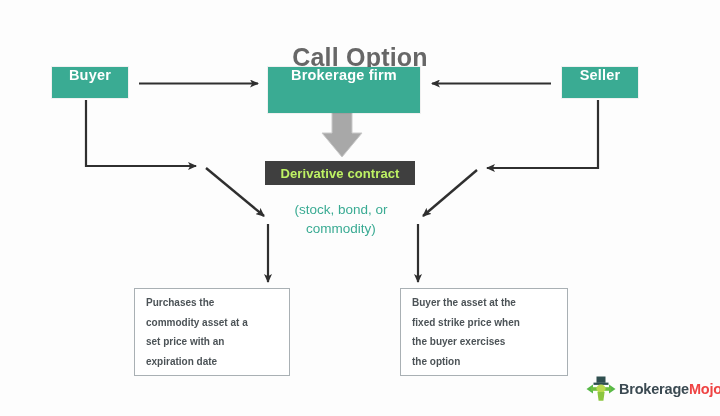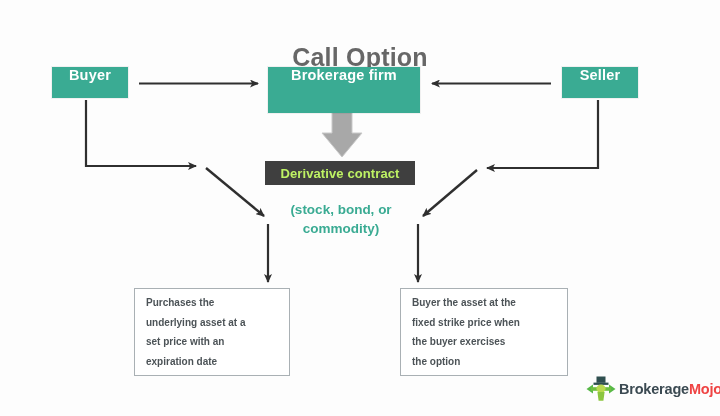--- a/index.html
+++ b/index.html
@@ -71,21 +71,21 @@
   }
 
   
   #caption-asset {
     position: absolute;
     left: 255px;
     top: 200px;
     width: 172px;
     text-align: center;
     color: #3aab93;
-    font-weight: bold;
+    font-weight: normal;
     font-size: 13.5px;
     line-height: 19px;
   }
 
   
   .outcome-box {
     position: absolute;
     border: 1.4px solid #a9b0b4;
     background: #ffffff;
     color: #4c5357;
@@ -178,21 +178,21 @@
     <span>Derivative contract</span>
   </div>
 
   <div id="caption-asset">
     <div>(stock, bond, or</div>
     <div>commodity)</div>
   </div>
 
   <div class="outcome-box" id="box-outcome-buyer">
     <div>Purchases the</div>
-    <div>underlying asset at a</div>
+    <div>commodity asset at a</div>
     <div>set price with an</div>
     <div>expiration date</div>
   </div>
 
   <div class="outcome-box" id="box-outcome-seller">
     <div>Buyer the asset at the</div>
     <div>fixed strike price when</div>
     <div>the buyer exercises</div>
     <div>the option</div>
   </div>

